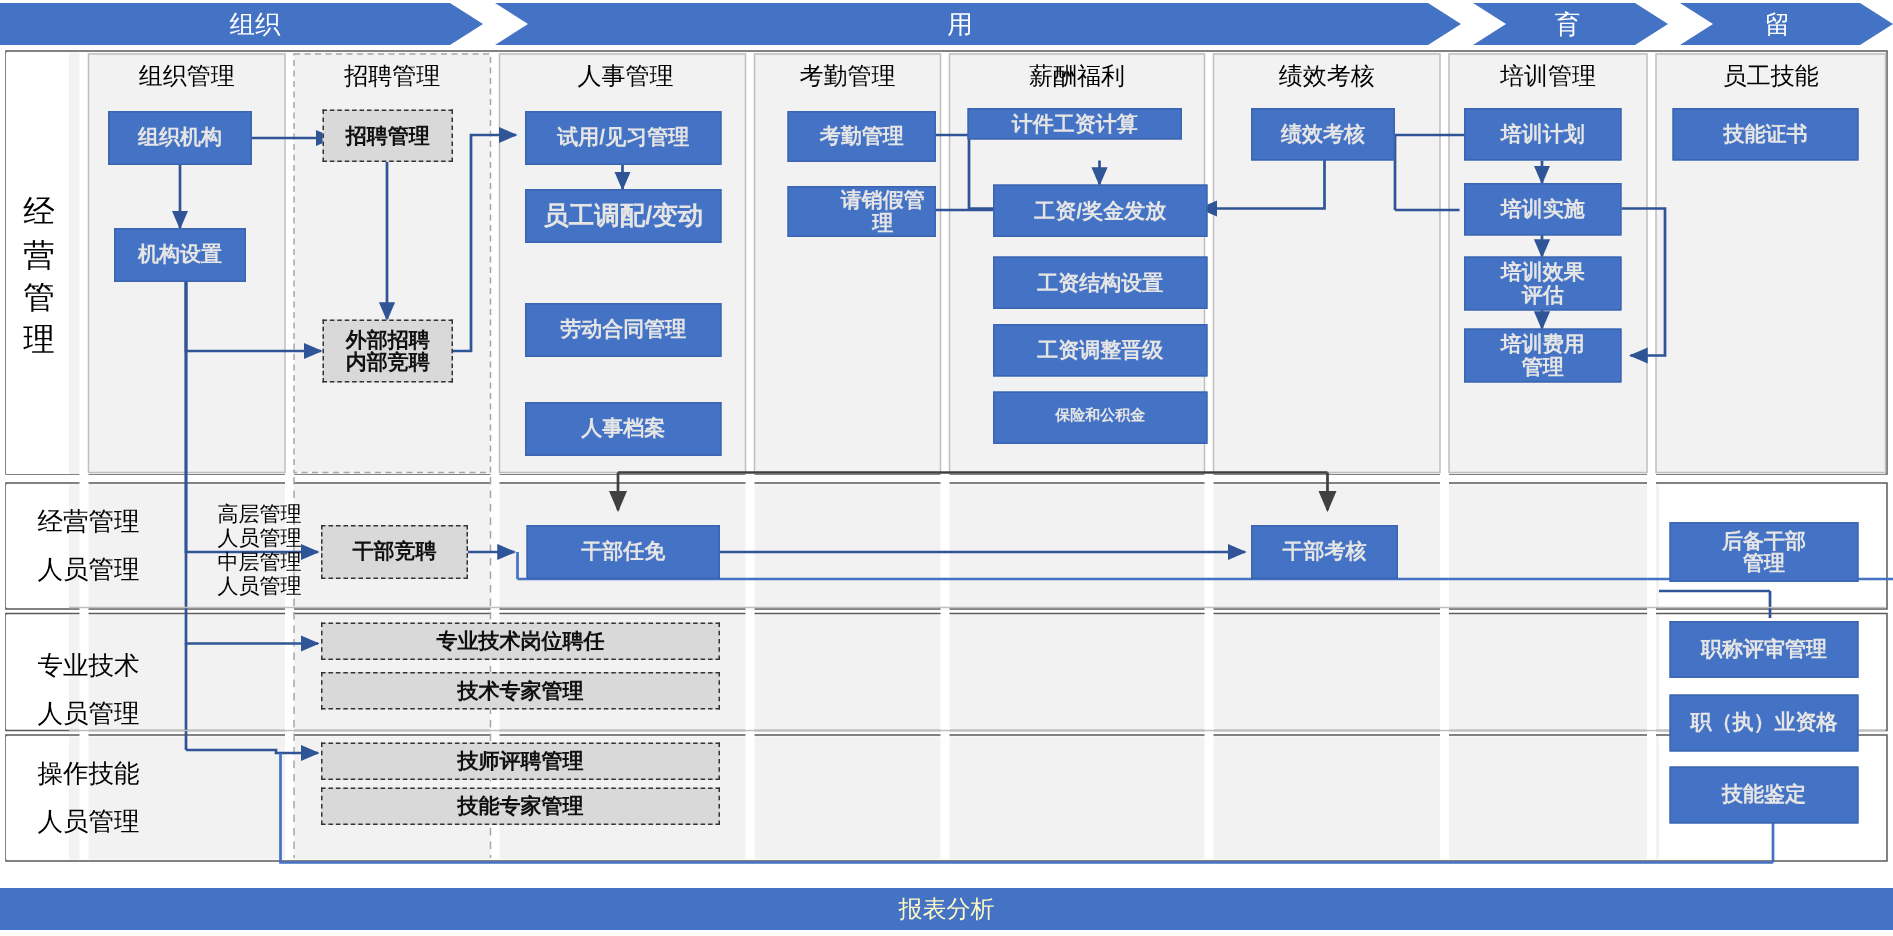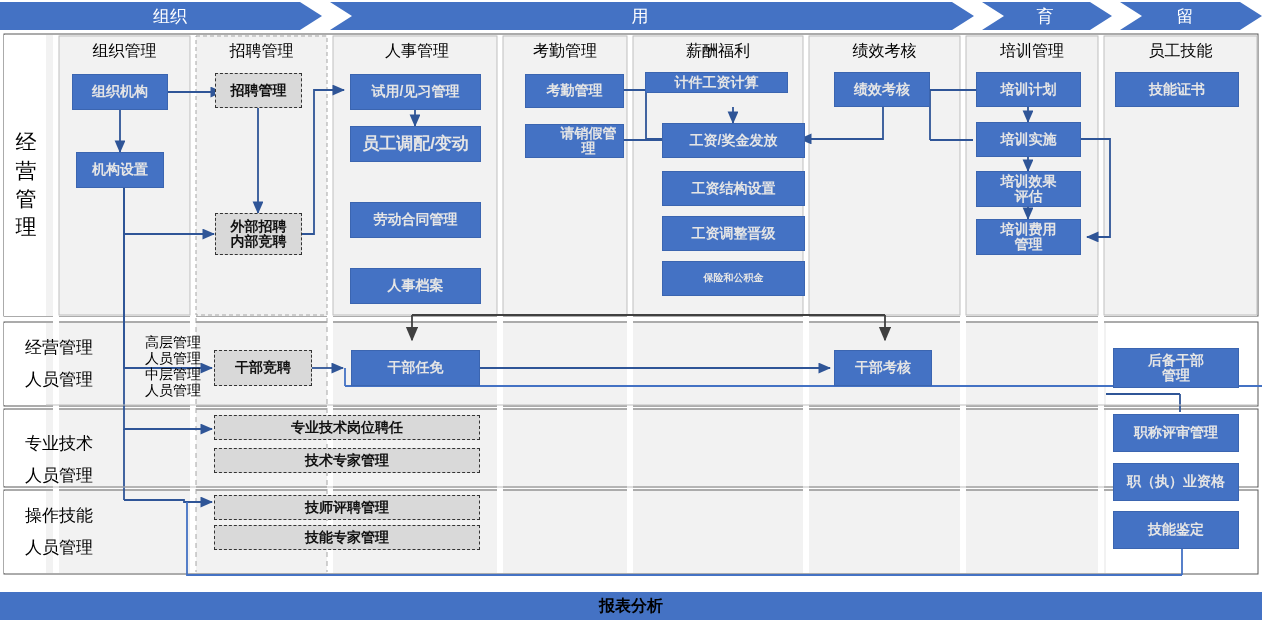--- a/index.html
+++ b/index.html
@@ -13,21 +13,21 @@
   .blue{background:#4472C4;color:#e5e5e5;font-weight:bold;border:1px solid #3b65b0;}
   .grey{background:#D9D9D9;color:#111111;font-weight:bold;border:1px dashed #333333;}
   .colhead{position:absolute;display:flex;align-items:center;justify-content:center;
            color:#000;font-size:16px;font-weight:normal;}
   .rowlabel{position:absolute;display:flex;align-items:center;justify-content:center;
             color:#000;font-size:17px;}
   .plaintext{position:absolute;color:#000;text-align:center;line-height:1.15;}
   .banner-label{position:absolute;color:#fff;font-weight:normal;font-size:17px;
                 display:flex;align-items:center;justify-content:center;}
   .footer{position:absolute;left:0;top:592px;width:1262px;height:28px;background:#4472C4;
-          color:#000000;font-weight:bold;font-size:16px;display:flex;align-items:center;
+          color:#fef9c3;font-weight:normal;font-size:16px;display:flex;align-items:center;
           justify-content:center;}
 </style>
 </head>
 <body>
 
 <div id="stage">
 
   <svg id="canvas" xmlns="http://www.w3.org/2000/svg">
     <defs>
       <marker id="ah" markerWidth="7" markerHeight="7" refX="6.4" refY="3" orient="auto">

